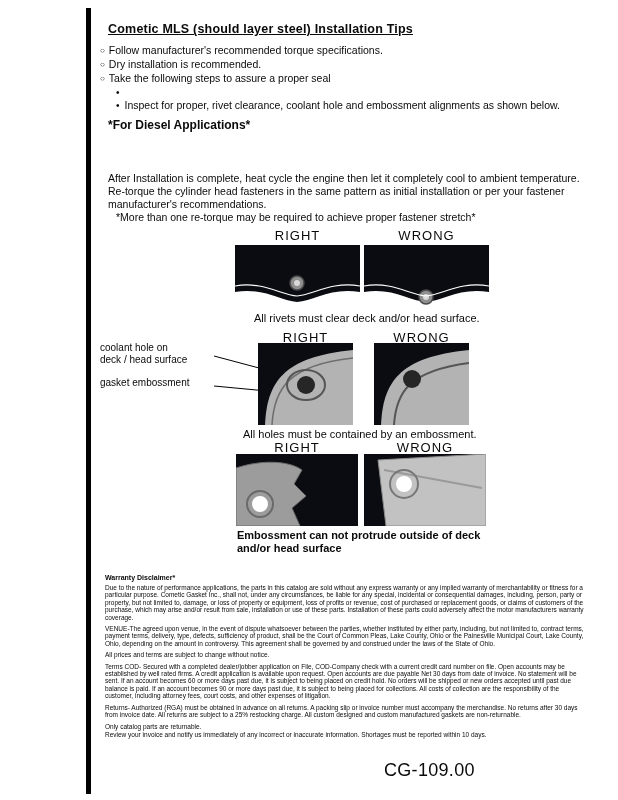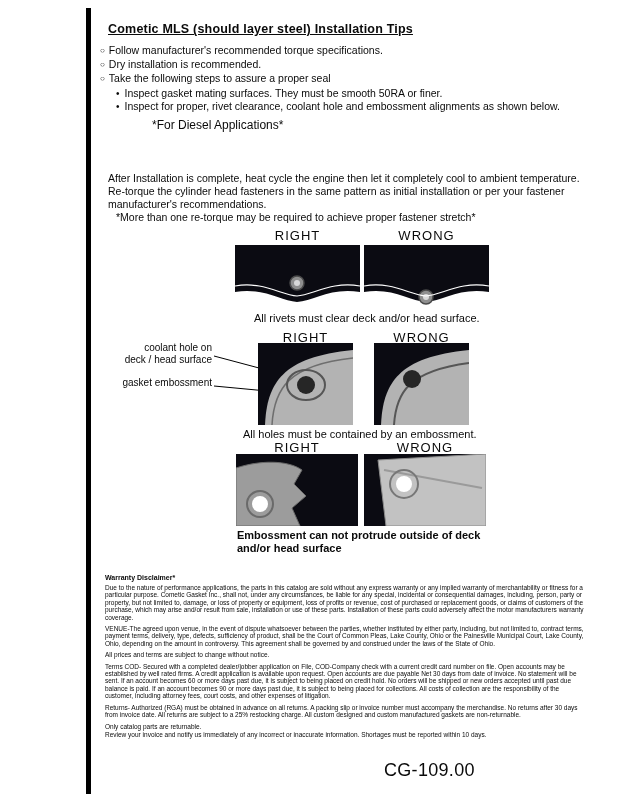--- a/index.html
+++ b/index.html
@@ -11,21 +11,21 @@
 
   .title { position:absolute; left:108px; top:22px; font-size:12.5px; font-weight:bold;
            text-decoration:underline; letter-spacing:0.2px; white-space:nowrap; }
 
   .tips { position:absolute; left:100px; top:44px; list-style:none; font-size:10.5px; line-height:12.2px; }
   .tips li { display:flex; align-items:baseline; }
   .tips li .m1 { font-size:8px; margin-right:4px; position:relative; top:-1px; }
   .tips li.sub { margin-left:16px; }
   .tips li .m2 { font-size:10px; margin-right:5px; }
 
-  .diesel-heading { position:absolute; left:108px; top:118px; font-size:12px; font-weight:normal;margin-left:44px; }
+  .diesel-heading { position:absolute; left:108px; top:118px; font-size:12px; font-weight:bold; }
   .para { position:absolute; left:108px; width:482px; font-size:10.5px; line-height:13px; }
   .p1 { top:138px; }
   .p2 { top:172px; }
   .p3 { top:211px;margin-left:8px; }
 
   .rw-label { position:absolute; font-size:13px; letter-spacing:1px; text-align:center; }
   .r1r { left:235px; top:228px; width:125px; }
   .r1w { left:364px; top:228px; width:125px; }
   .r2r { left:258px; top:330px; width:95px; }
   .r2w { left:374px; top:330px; width:95px; }
@@ -39,21 +39,21 @@
   .i21 { left:258px; top:343px; width:95px; height:82px; }
   .i22 { left:374px; top:343px; width:95px; height:82px; }
   .i31 { left:236px; top:454px; width:122px; height:72px; }
   .i32 { left:364px; top:454px; width:122px; height:72px; }
 
   .caption { position:absolute; font-size:11px; line-height:13px; }
   .c1 { left:237px; top:312px;margin-left:17px; }
   .c2 { left:243px; top:428px; }
   .c3 { left:237px; top:529px; width:245px;font-weight:bold; }
 
-  .ann { position:absolute; left:100px; width:112px; text-align:right; font-size:10px; line-height:11.5px; }
+  .ann { position:absolute; left:100px; width:112px; text-align:left; font-size:10px; line-height:11.5px; }
   .ann-coolant { top:342px; }
   .ann-emboss  { top:377px; }
   .pointer-lines { position:absolute; left:212px; top:348px; width:70px; height:50px; }
 
   .warranty { position:absolute; left:105px; top:574px; width:484px; }
   .warranty h3 { font-size:7px; font-weight:bold; margin-bottom:3px; }
   .warranty p { font-size:6.5px; line-height:7.4px; margin-bottom:4px; }
   .warranty p.tight { margin-bottom:1px; }
 
   .footer { position:absolute; left:384px; top:760px; font-size:18px; letter-spacing:0.3px; }
@@ -74,21 +74,20 @@
     <li>
       <span class="m1">○</span>
       <span>Dry installation is recommended.</span>
     </li>
     <li>
       <span class="m1">○</span>
       <span>Take the following steps to assure a proper seal</span>
     </li>
     <li class="sub">
       <span class="m2">•</span>
-      <span>Inspect gasket mating surfaces.  They must be smooth 50RA or finer.</span>
     </li>
     <li class="sub">
       <span class="m2">•</span>
       <span>Inspect for proper, rivet clearance, coolant hole and embossment alignments as shown below.</span>
     </li>
   </ul>
 
   <h2 class="diesel-heading">*For Diesel Applications*</h2>
   <p class="para p2">After Installation is complete, heat cycle the engine then let it completely cool to ambient temperature. Re-torque the cylinder head fasteners in the same pattern as initial installation or per your fastener manufacturer's recommendations.</p>
   <p class="para p3">*More than one re-torque may be required to achieve proper fastener stretch*</p>

